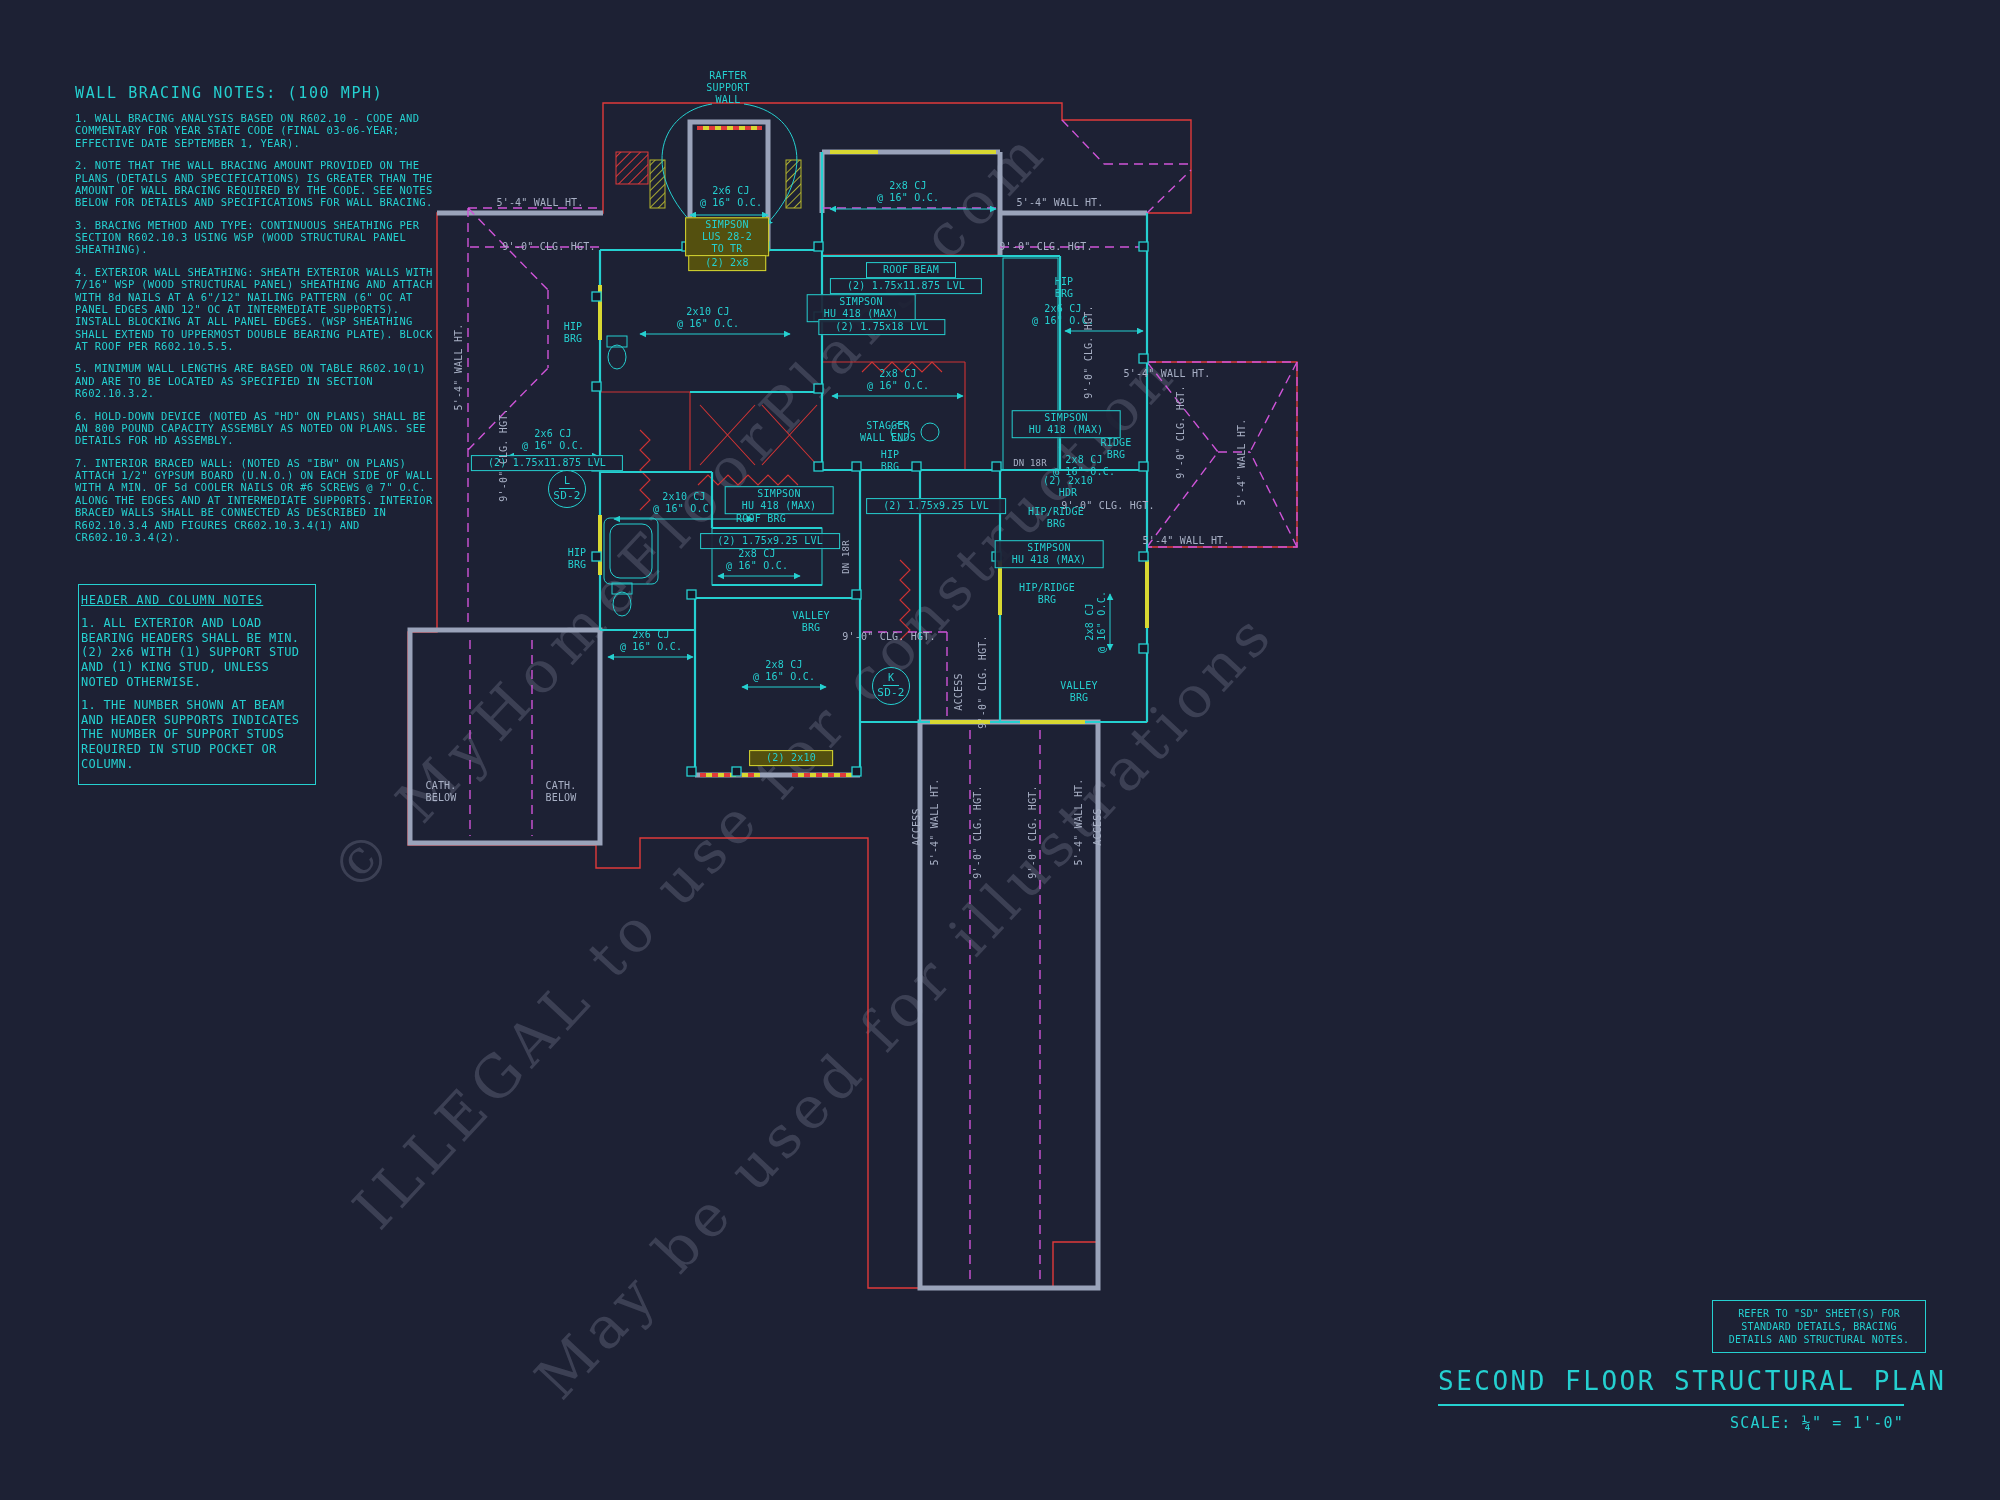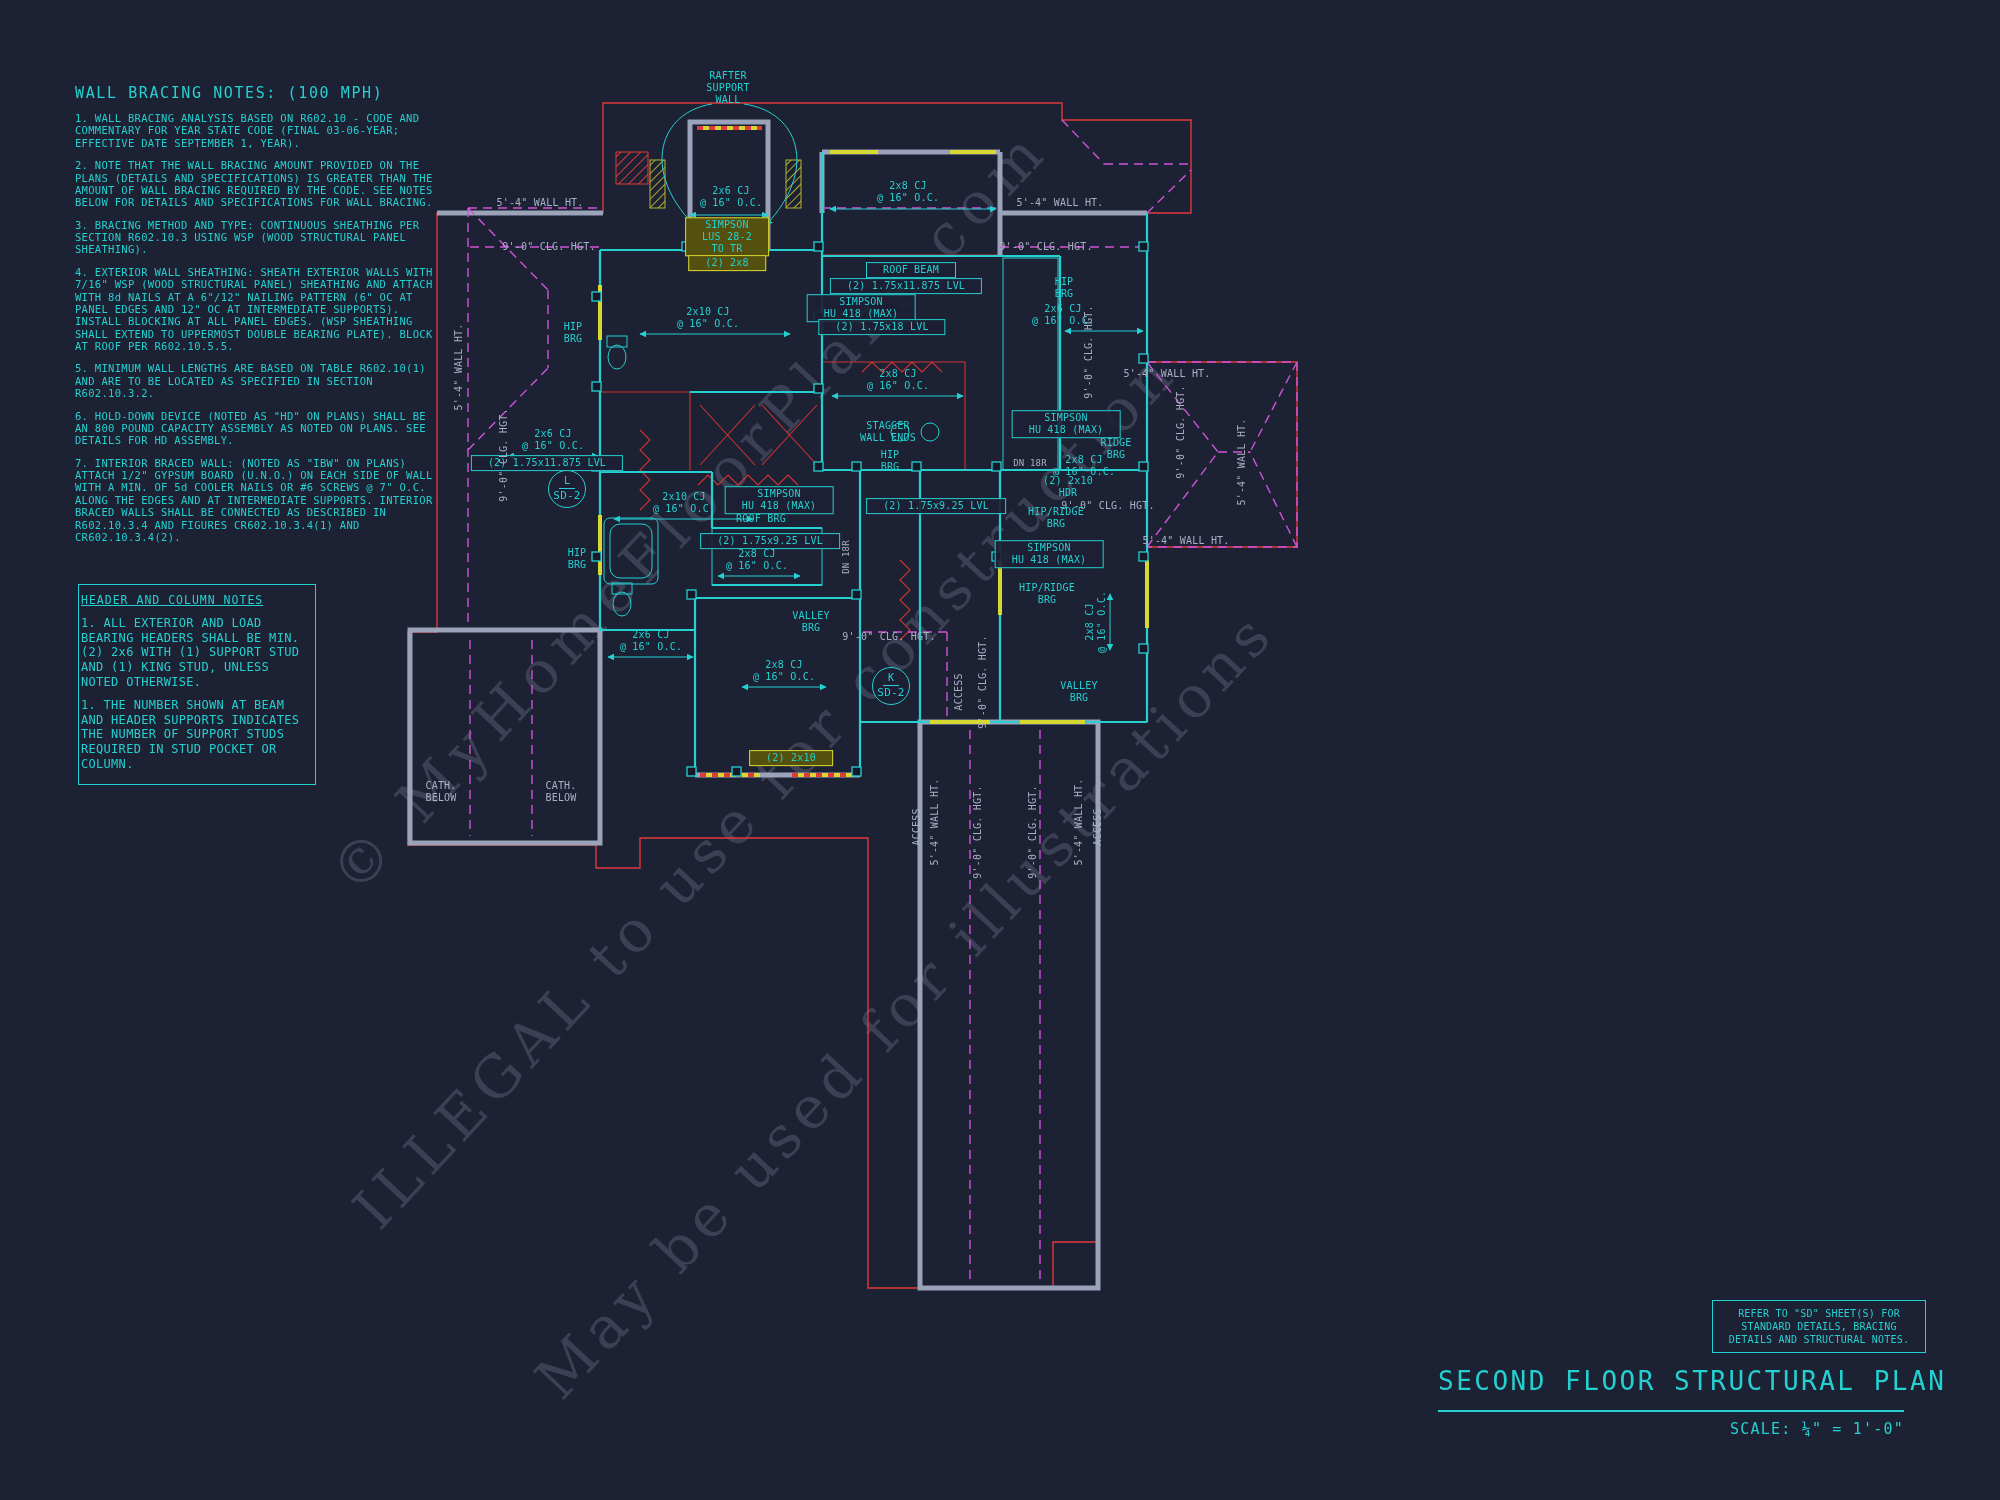--- a/index.html
+++ b/index.html
@@ -41,21 +41,21 @@
     display:flex;flex-direction:column;align-items:center;justify-content:center;
     background:rgba(29,33,52,0.92);}
   .circ-top{border-bottom:1px solid currentColor;padding:0 5px;line-height:1.25;}
   .circ-bot{line-height:1.25;font-size:11px;}
 
   
   .ref-box{position:absolute;left:1712px;top:1300px;width:200px;border:1.2px solid #25d0d0;
     padding:6px;color:#25d0d0;font-size:10px;line-height:1.3;text-align:center;letter-spacing:0.2px;}
   .title-area{position:absolute;left:1438px;top:1366px;width:466px;color:#25d0d0;text-align:right;}
   .plan-title{font-size:26px;letter-spacing:2.5px;border-bottom:2px solid #25d0d0;
-    padding-bottom:14px;white-space:nowrap;}
+    padding-bottom:8px;white-space:nowrap;}
   .plan-scale{margin-top:8px;font-size:15px;letter-spacing:1.2px;}
 
   
   .wm{position:absolute;transform:translate(-50%,-50%) rotate(-47deg);
     color:rgba(150,156,178,0.26);font-family:"DejaVu Serif",serif;white-space:nowrap;}
   .wm1{left:690px;top:510px;font-size:58px;letter-spacing:10px;}
   .wm2{left:765px;top:790px;font-size:58px;letter-spacing:7px;}
   .wm3{left:905px;top:1005px;font-size:58px;letter-spacing:7px;}
 </style>
 </head>

